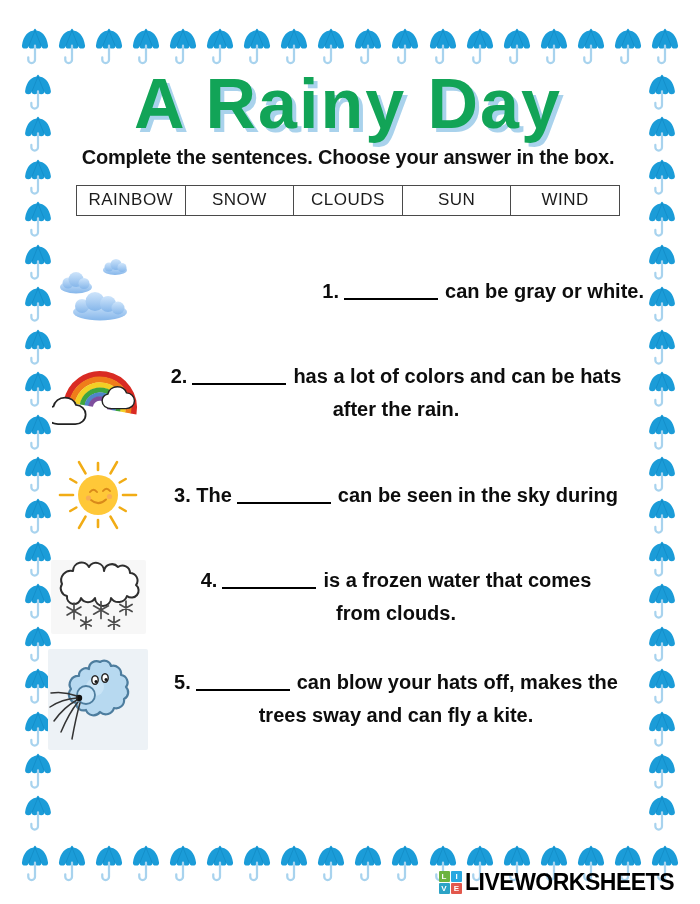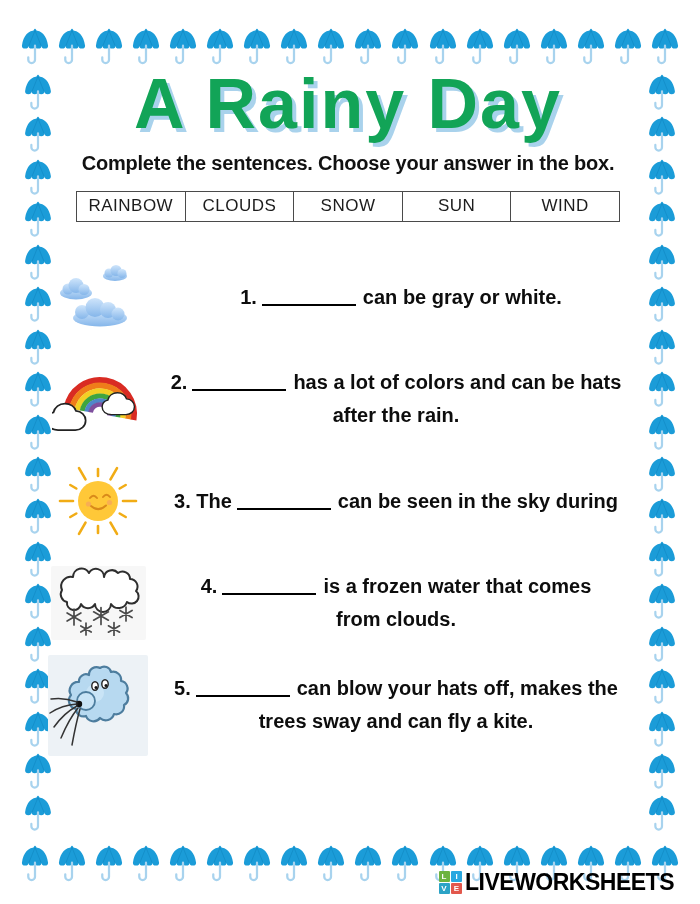--- a/index.html
+++ b/index.html
@@ -25,40 +25,40 @@
 
   
   .content { position:absolute; left:48px; right:52px; top:62px; z-index:2; }
 
   .title {
     text-align:center; font-size:70px; font-weight:bold; letter-spacing:2px;
     color:#12a457; text-shadow:4px 4px 0 #a9d2ec; line-height:84px; margin:0;
   }
   .instructions {
     text-align:center; font-size:20px; font-weight:bold; color:#111;
-    margin-top:6px; letter-spacing:-0.2px;
+    margin-top:0; letter-spacing:-0.2px;
   }
   .word-box {
     display:flex; margin:16px 28px 0 28px; border:1px solid #4a4a4a; background:#fff;justify-content:center;
   }
   .word-box .cell {
     flex:1; text-align:center; padding:4px 0 5px 0;
     font-size:17px; letter-spacing:0.5px; color:#1c1c1c;
     border-left:1px solid #4a4a4a;
   }
   .word-box .cell:first-child { border-left:none; }
 
   .items { margin-top:24px; }
   .item { display:flex; align-items:center; height:102px; }
   .item-icon { width:100px; flex:0 0 100px; display:flex; justify-content:center; align-items:center; }
   .item-text {
     flex:1; text-align:center; font-size:20px; font-weight:bold;
     line-height:33px; color:#0d0d0d; padding-right:4px;
   }
-  .item:nth-child(1) .item-text { text-align:center; padding-left:10px; }
+  .item:nth-child(1) .item-text { text-align:right; padding-left:10px; }
   .l1, .l2 { display:block; }
   .l2:empty { display:none; }
   .before:empty { display:none; }
   .blank {
     display:inline-block; width:94px; height:20px;
     border-bottom:2.5px solid #000; margin:0 7px -2px 5px;
   }
   .snow-box { background:#f7f7f7; border-radius:2px; }
   .wind-box { background:#edf2f6; border-radius:2px; }
 
@@ -525,22 +525,22 @@
     </div>
 
   <div class="content">
 
     <h1 class="title">A Rainy Day</h1>
 
     <div class="instructions">Complete the sentences. Choose your answer in the box.</div>
 
     <div class="word-box">
       <div class="cell">RAINBOW</div>
+      <div class="cell">SNOW</div>
       <div class="cell">CLOUDS</div>
-      <div class="cell">SNOW</div>
       <div class="cell">SUN</div>
       <div class="cell">WIND</div>
     </div>
 
     <div class="items">
 
       <div class="item">
         <div class="item-icon">
           <svg width="92" height="72" viewBox="0 0 92 72">
             <defs>

